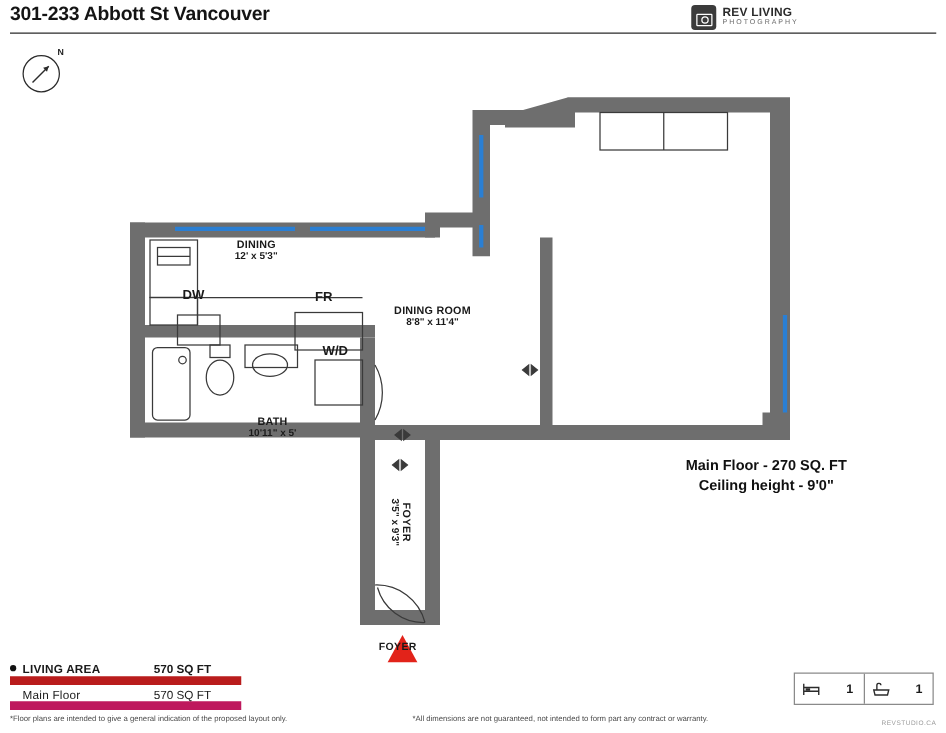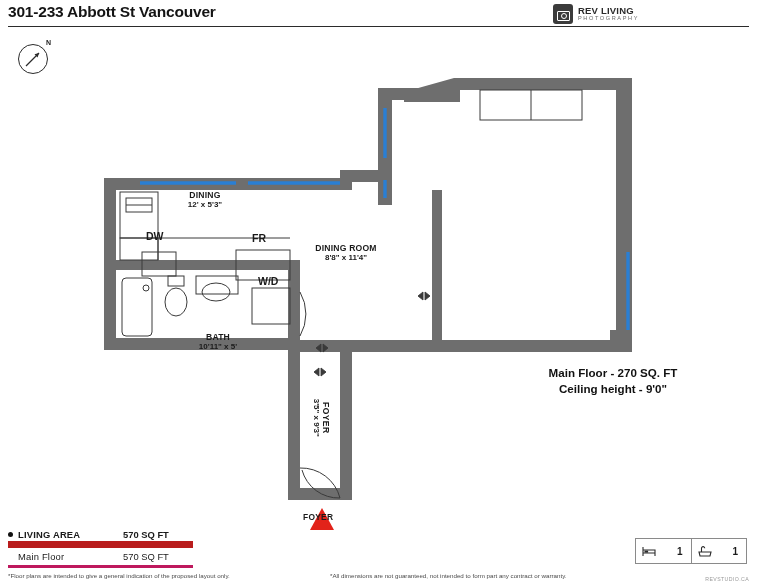--- a/index.html
+++ b/index.html
@@ -94,21 +94,21 @@
   .legend { position:absolute; left:8px; top:528px; width:185px; }
   .legend-row {
     display:flex; align-items:center; height:20px; font-size:9.4px;
   }
   .legend-row.main { font-weight:bold; border-bottom:7px solid #b91c1c; }
   .legend-row .dot {
     width:5px; height:5px; border-radius:50%; background:#111; margin-right:5px;
   }
   .legend-row .nm { flex:1; letter-spacing:0.2px; }
   .legend-row .val { width:70px; text-align:left; font-weight:bold; }
-  .legend-row.sub { border-bottom:3px solid #be185d; font-weight:normal; }
+  .legend-row.sub { border-bottom:7px solid #be185d; font-weight:normal;align-items:flex-end; }
   .legend-row.sub .nm { padding-left:10px; }
   .legend-row.sub .val { font-weight:normal; }
 
   
   .foot-left {
     position:absolute; left:8px; top:572px; font-size:6.2px; color:#4a4a4a;
   }
   .foot-right {
     position:absolute; left:330px; top:572px; font-size:6.2px; color:#4a4a4a;
   }

